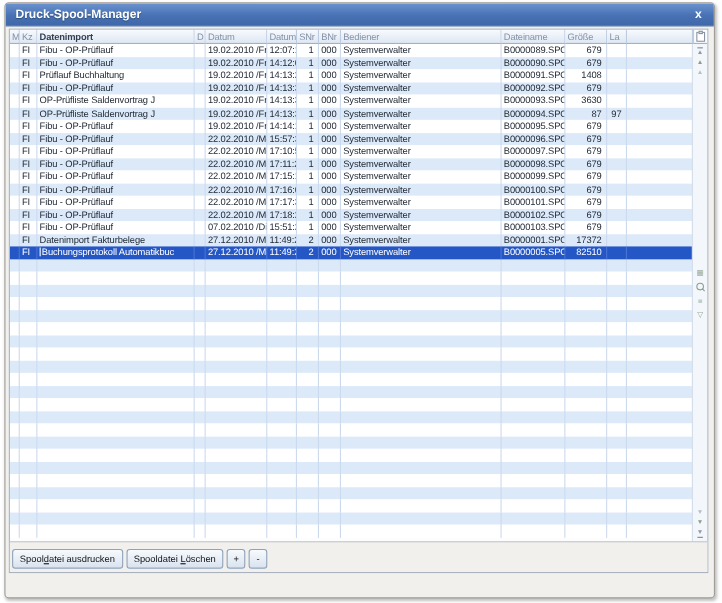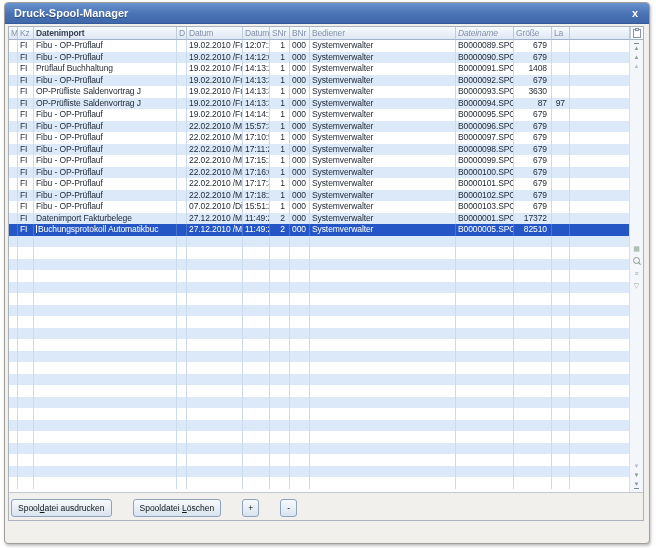--- a/index.html
+++ b/index.html
@@ -62,21 +62,21 @@
   .sicon{font-size:6px;line-height:6px;color:#8d9aa6;display:inline-block;}
   .sicon.g{color:#86a08c;}
   .sicon.l{color:#b2bfc9;}
   .sicon.faint{color:#9aab9e;font-size:7px;line-height:7px;}
   .sicon.bar-top{border-top:1px solid #7c8894;padding-top:1px;}
   .sicon.bar-bottom{border-bottom:1px solid #7c8894;padding-bottom:1px;}
   .mag{width:5px;height:5px;border:1px solid #8b9e8f;border-radius:50%;position:relative;display:inline-block;}
   .mag::after{content:'';position:absolute;width:3px;height:1px;background:#8b9e8f;transform:rotate(45deg);right:-2px;bottom:-1px;}
   .footer-bar{
     position:absolute;left:0;right:0;bottom:0;height:28px;background:#f1f0ec;
-    border-top:1px solid #c3c8cf;display:flex;align-items:center;gap:21px;padding:2px 0 0 2px;box-sizing:border-box;
+    border-top:1px solid #c3c8cf;display:flex;align-items:center;gap:3px;padding:2px 0 0 2px;box-sizing:border-box;
   }
   .btn{
     height:18px;background:linear-gradient(#f7fafd,#d9e3ef);
     border:1px solid #8ea2bc;border-radius:3px;
     font-family:"Liberation Sans",sans-serif;font-size:8.5px;color:#101418;
     padding:0 6px;white-space:nowrap;
   }
   .btn.small{width:17px;padding:0;text-align:center;}
   .btn u{text-decoration:underline;}
 </style>
@@ -94,21 +94,21 @@
       <div class="header-row">
         <div class="hcell" style="width: 9px;">M</div>
           <div class="hcell" style="width: 16px;">Kz</div>
           <div class="hcell emph" style="width: 143px;">Datenimport</div>
           <div class="hcell" style="width: 10px;">D</div>
           <div class="hcell" style="width: 56px;">Datum</div>
           <div class="hcell" style="width: 27px;">Datum</div>
           <div class="hcell" style="width: 20px;">SNr</div>
           <div class="hcell" style="width: 20px;">BNr</div>
           <div class="hcell" style="width: 146px;">Bediener</div>
-          <div class="hcell" style="width: 58px; font-style: italic;">Dateiname</div>
+          <div class="hcell" style="width: 58px;">Dateiname</div>
           <div class="hcell" style="width: 38px;">Größe</div>
           <div class="hcell" style="width: 18px;">La</div>
           <div class="hcell" style="flex: 1 1 auto;"></div>
           <div class="corner-cell">
           <span class="clip"></span>
         </div>
       </div>
       <div class="body-wrap">
         <div class="rows">
             <div class="row">

